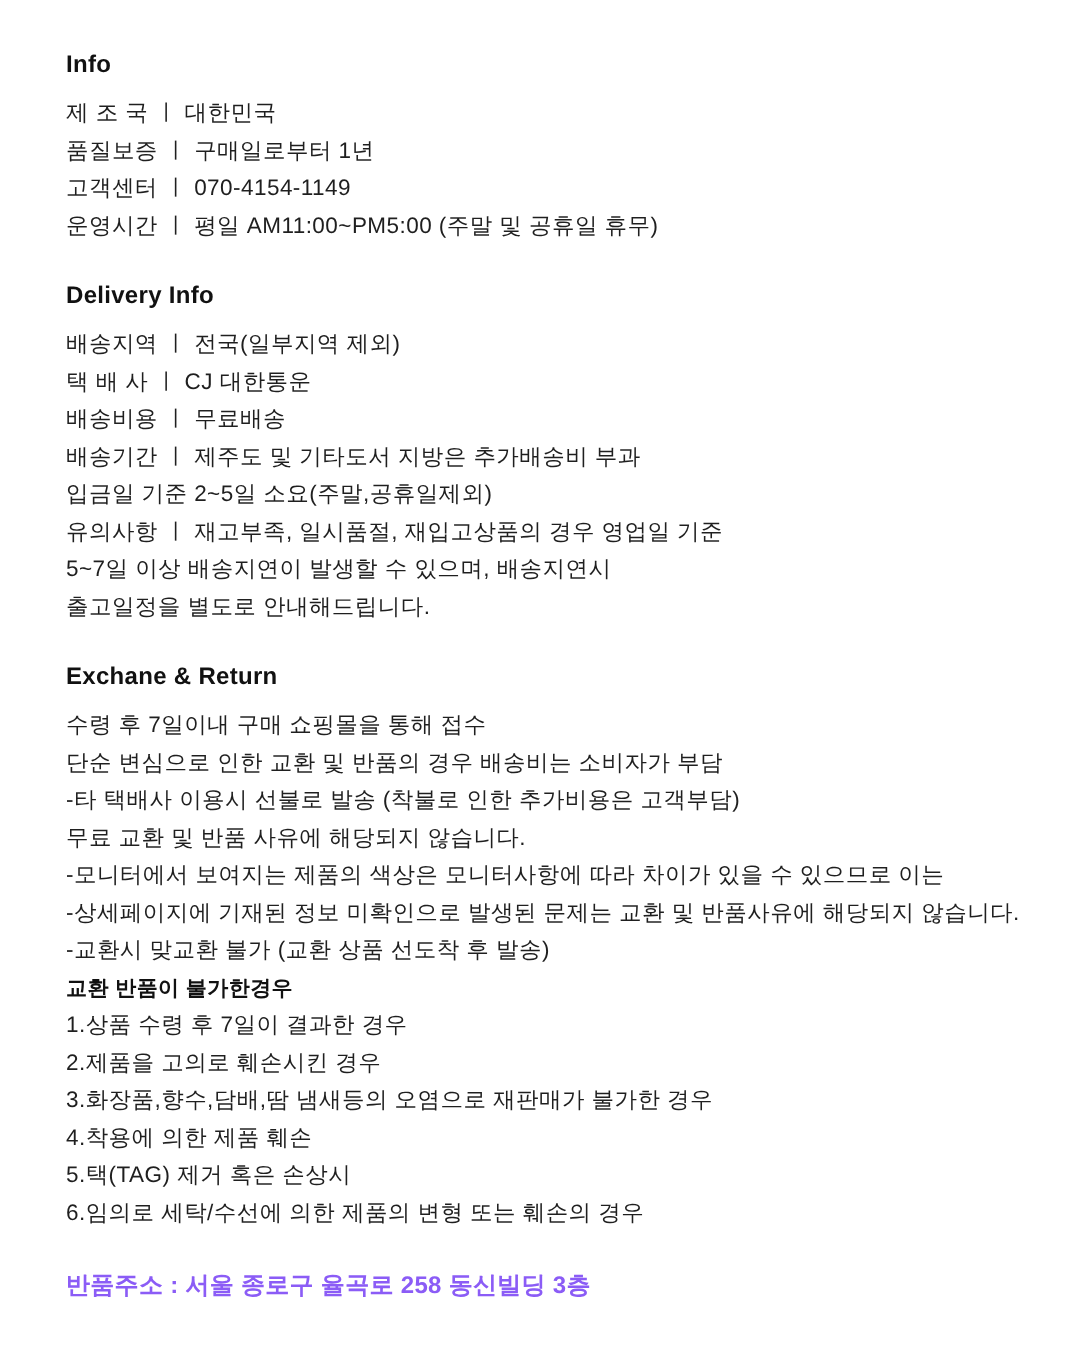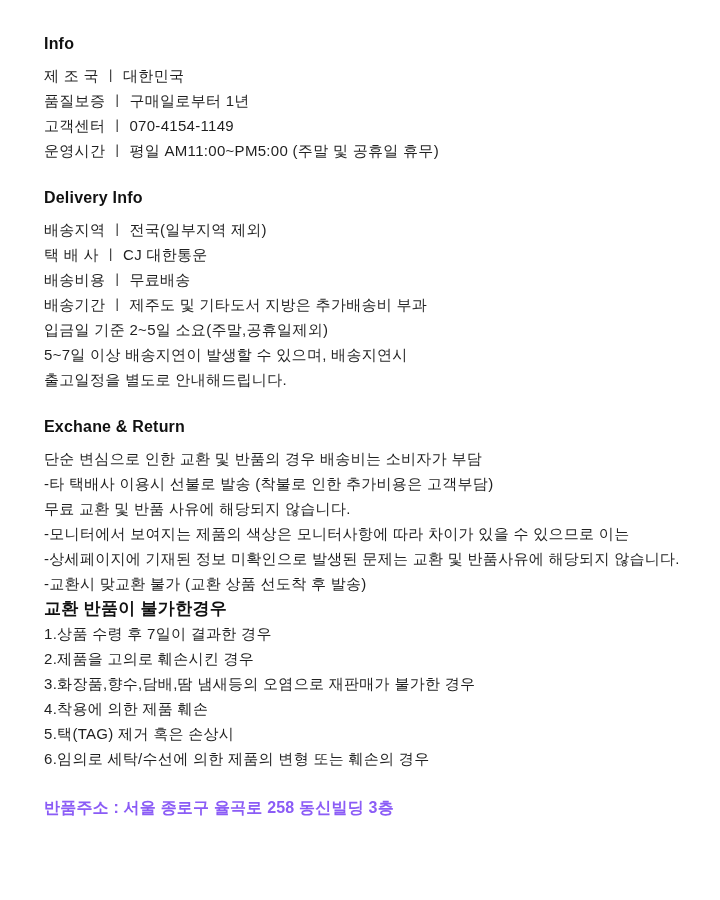--- a/index.html
+++ b/index.html
@@ -30,21 +30,21 @@
   }
   .row {
     margin: 0;
     font-size: 15px;
     line-height: 25px;
     letter-spacing: 0.3px;
     white-space: nowrap;
   }
   .subheading {
     margin: 0;
-    font-size: 17px;
+    font-size: 14px;
     font-weight: bold;
     line-height: 25px;
     letter-spacing: 0.3px;
     color: #111111;
   }
   .footer-address {
     margin: 24px 0 0 0;
     font-size: 16px;
     font-weight: bold;
     line-height: 26px;
@@ -66,26 +66,28 @@
     <p class="row">운영시간  ㅣ  평일 AM11:00~PM5:00 (주말 및 공휴일 휴무)</p>
   </section>
 
   <section class="section">
     <h3 class="section-title">Delivery Info</h3>
     <p class="row">배송지역  ㅣ  전국(일부지역 제외)</p>
     <p class="row">택 배 사  ㅣ  CJ 대한통운</p>
     <p class="row">배송비용  ㅣ  무료배송</p>
     <p class="row">배송기간  ㅣ  제주도 및 기타도서 지방은 추가배송비 부과</p>
     <p class="row">입금일 기준 2~5일 소요(주말,공휴일제외)</p>
+    <p class="row">유의사항  ㅣ  재고부족, 일시품절, 재입고상품의 경우 영업일 기준</p>
     <p class="row">5~7일 이상 배송지연이 발생할 수 있으며, 배송지연시</p>
     <p class="row">출고일정을 별도로 안내해드립니다.</p>
   </section>
 
   <section class="section">
     <h3 class="section-title">Exchane &amp; Return</h3>
+    <p class="row">수령 후 7일이내 구매 쇼핑몰을 통해 접수</p>
     <p class="row">단순 변심으로 인한 교환 및 반품의 경우 배송비는 소비자가 부담</p>
     <p class="row">-타 택배사 이용시 선불로 발송 (착불로 인한 추가비용은 고객부담)</p>
     <p class="row">무료 교환 및 반품 사유에 해당되지 않습니다.</p>
     <p class="row">-모니터에서 보여지는 제품의 색상은 모니터사항에 따라 차이가 있을 수 있으므로 이는</p>
     <p class="row">-상세페이지에 기재된 정보 미확인으로 발생된 문제는 교환 및 반품사유에 해당되지 않습니다.</p>
     <p class="row">-교환시 맞교환 불가 (교환 상품 선도착 후 발송)</p>
     <p class="subheading">교환 반품이 불가한경우</p>
     <p class="row">1.상품 수령 후 7일이 결과한 경우</p>
     <p class="row">2.제품을 고의로 훼손시킨 경우</p>
     <p class="row">3.화장품,향수,담배,땀 냄새등의 오염으로 재판매가 불가한 경우</p>

